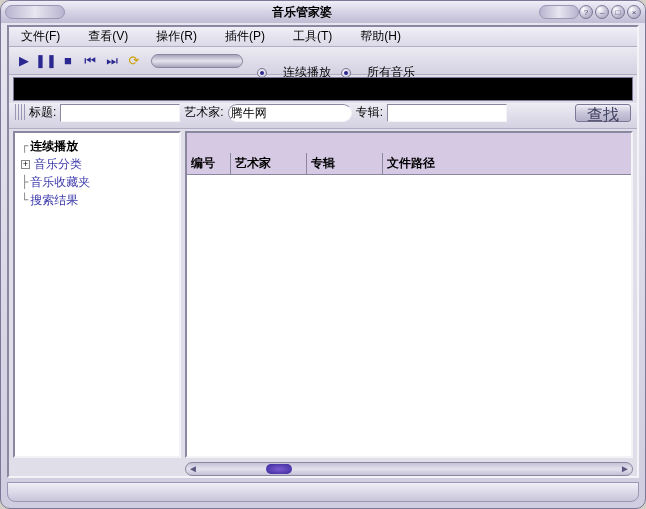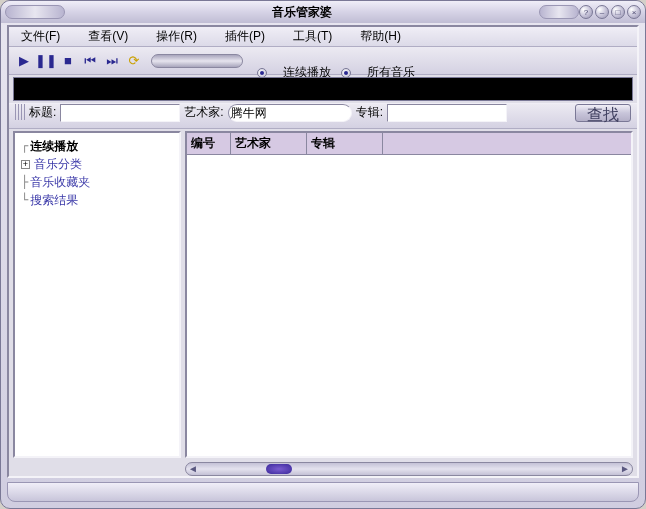--- a/index.html
+++ b/index.html
@@ -226,20 +226,21 @@
   display: flex;
   background: #d6c9e3;
   border-bottom: 1px solid #8a87a0;
 }
 .list-header .col {
   padding: 2px 4px;
   border-right: 1px solid #8a87a0;
   font-weight: bold;
   color: #000;
   cursor: pointer;
+  margin-top: 20px;
 }
 .list-body { flex: 1; }
 .hscroll {
   height: 14px;
   margin: 2px 4px 0 176px;
   background: linear-gradient(to bottom, #c4c1d6, #e4e2ee, #c4c1d6);
   border: 1px solid #8a87a0;
   border-radius: 7px;
   position: relative;
 }
@@ -351,20 +352,21 @@
           <span class="dotline">└</span>
           <span>搜索结果</span>
         </div>
       </div>
 
       <div class="list-pane">
         <div class="list-header">
           <div class="col" style="width:44px">编号</div>
           <div class="col" style="width:76px">艺术家</div>
           <div class="col" style="width:76px">专辑</div>
+          <div class="col" style="flex:1;border-right:none">文件路径</div>
         </div>
         <div class="list-body"></div>
       </div>
 
     </div>
 
     <div class="hscroll">
       <div class="arrow al">◄</div>
       <div class="thumb"></div>
       <div class="arrow ar">►</div>

